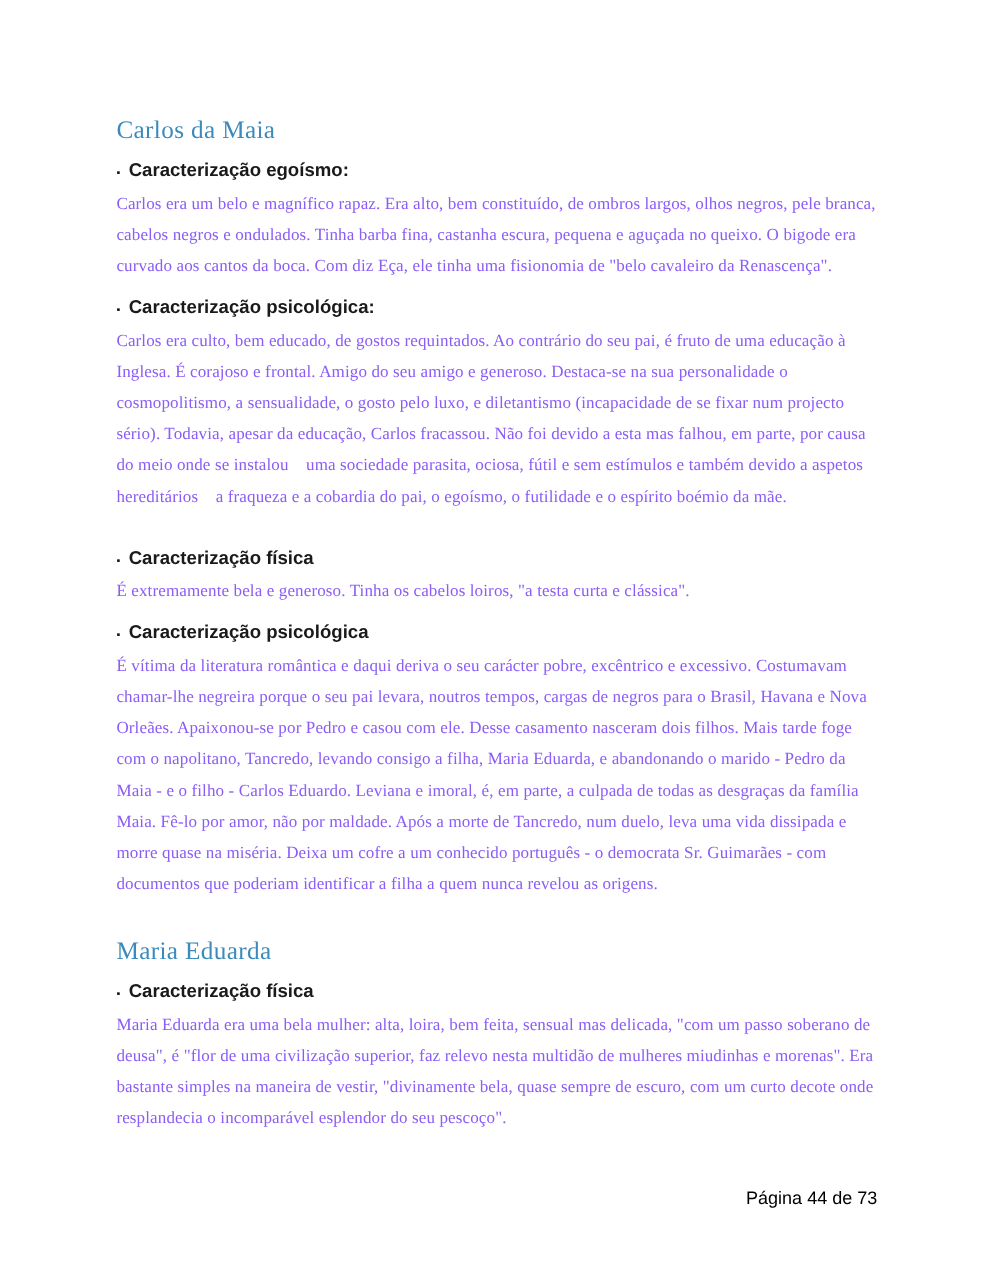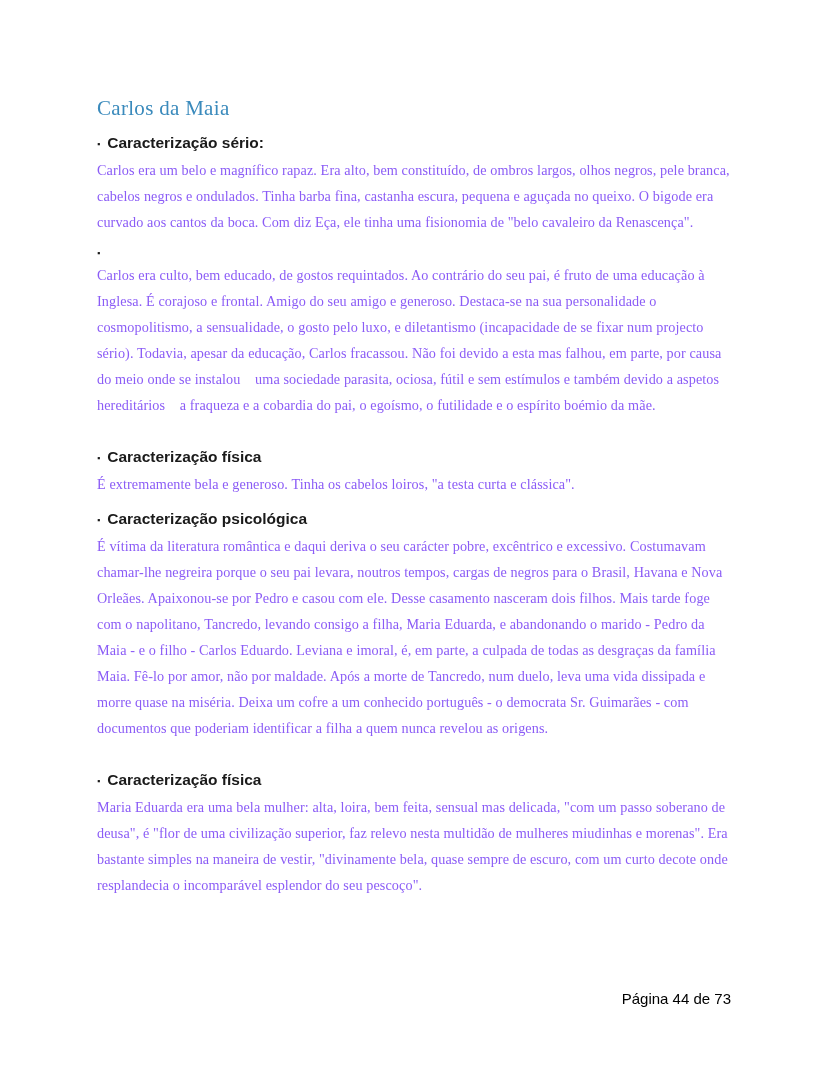--- a/index.html
+++ b/index.html
@@ -74,28 +74,29 @@
 
 <div class="page">
   <div class="content">
 
     <section class="char-section">
       <h2 class="char-heading">Carlos da Maia</h2>
 
       <div class="block">
         <div class="subheading">
           <span class="bullet">▪</span>
-          <span>Caracterização sério:</span>
+          <span>Caracterização egoísmo:</span>
         </div>
         <p class="body-text">Carlos era um belo e magnífico rapaz. Era alto, bem constituído, de ombros largos, olhos negros, pele branca, cabelos negros e ondulados. Tinha barba fina, castanha escura, pequena e aguçada no queixo. O bigode era curvado aos cantos da boca. Com diz Eça, ele tinha uma fisionomia de "belo cavaleiro da Renascença".</p>
       </div>
 
       <div class="block">
         <div class="subheading">
           <span class="bullet">▪</span>
+          <span>Caracterização psicológica:</span>
         </div>
         <p class="body-text">Carlos era culto, bem educado, de gostos requintados. Ao contrário do seu pai, é fruto de uma educação à Inglesa. É corajoso e frontal. Amigo do seu amigo e generoso. Destaca-se na sua personalidade o cosmopolitismo, a sensualidade, o gosto pelo luxo, e diletantismo (incapacidade de se fixar num projecto sério). Todavia, apesar da educação, Carlos fracassou. Não foi devido a esta mas falhou, em parte, por causa do meio onde se instalou    uma sociedade parasita, ociosa, fútil e sem estímulos e também devido a aspetos hereditários    a fraqueza e a cobardia do pai, o egoísmo, o futilidade e o espírito boémio da mãe.</p>
       </div>
     </section>
 
     <section class="char-section">
 
       <div class="block">
         <div class="subheading">
           <span class="bullet">▪</span>
@@ -107,20 +108,21 @@
       <div class="block">
         <div class="subheading">
           <span class="bullet">▪</span>
           <span>Caracterização psicológica</span>
         </div>
         <p class="body-text">É vítima da literatura romântica e daqui deriva o seu carácter pobre, excêntrico e excessivo. Costumavam chamar-lhe negreira porque o seu pai levara, noutros tempos, cargas de negros para o Brasil, Havana e Nova Orleães. Apaixonou-se por Pedro e casou com ele. Desse casamento nasceram dois filhos. Mais tarde foge com o napolitano, Tancredo, levando consigo a filha, Maria Eduarda, e abandonando o marido - Pedro da Maia - e o filho - Carlos Eduardo. Leviana e imoral, é, em parte, a culpada de todas as desgraças da família Maia. Fê-lo por amor, não por maldade. Após a morte de Tancredo, num duelo, leva uma vida dissipada e morre quase na miséria. Deixa um cofre a um conhecido português - o democrata Sr. Guimarães - com documentos que poderiam identificar a filha a quem nunca revelou as origens.</p>
       </div>
     </section>
 
     <section class="char-section">
+      <h2 class="char-heading">Maria Eduarda</h2>
 
       <div class="block">
         <div class="subheading">
           <span class="bullet">▪</span>
           <span>Caracterização física</span>
         </div>
         <p class="body-text">Maria Eduarda era uma bela mulher: alta, loira, bem feita, sensual mas delicada, "com um passo soberano de deusa", é "flor de uma civilização superior, faz relevo nesta multidão de mulheres miudinhas e morenas". Era bastante simples na maneira de vestir, "divinamente bela, quase sempre de escuro, com um curto decote onde resplandecia o incomparável esplendor do seu pescoço".</p>
       </div>
     </section>
 

